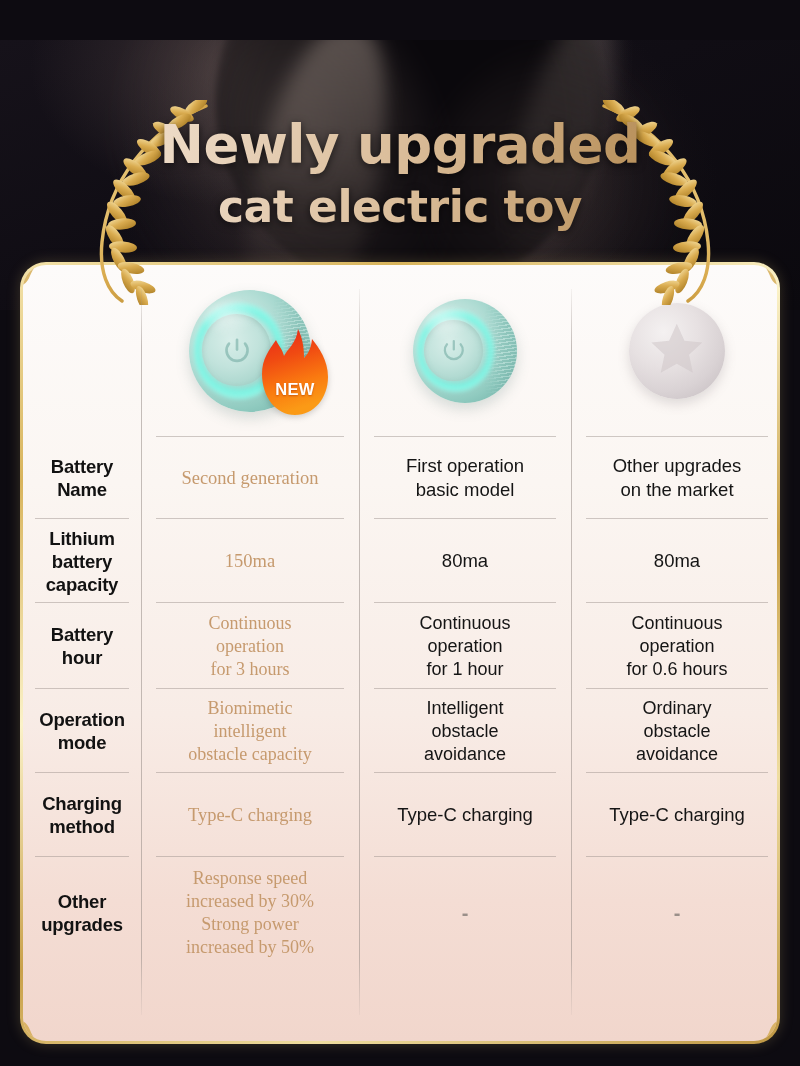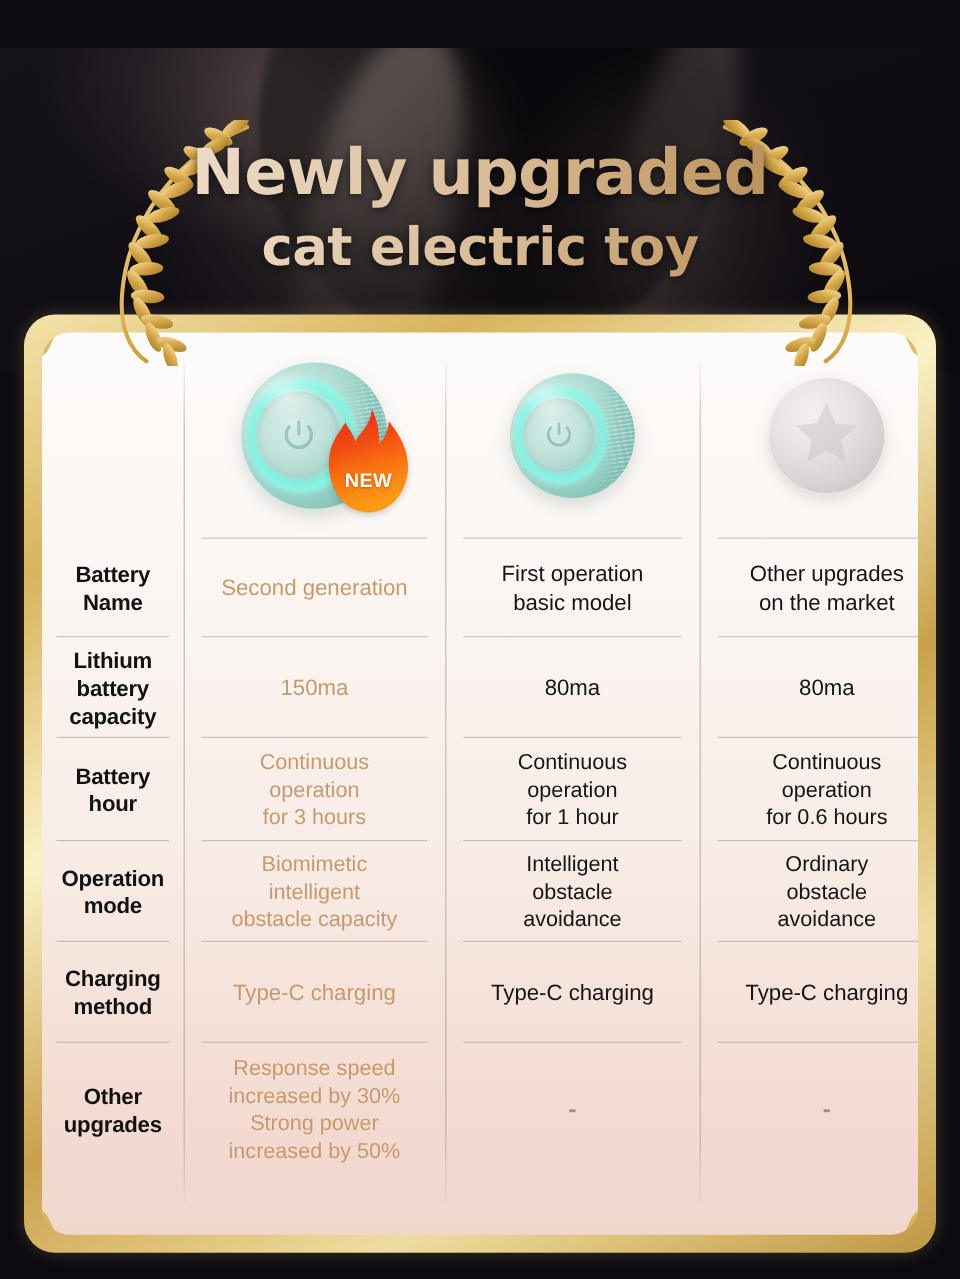--- a/index.html
+++ b/index.html
@@ -76,21 +76,21 @@
   
   .wreath { position:absolute; top:60px; z-index:5; }
   .wreath svg { display:block; }
   .wreath-l { left:78px; }
   .wreath-r { left:592px; }
 
   
   .card-outer {
     position:absolute; left:20px; top:262px; width:760px; height:782px;
     border-radius:26px;
-    padding:15px;
+    padding:3px;
     background:linear-gradient(150deg,#f3e3ab 0%, #d8b45c 18%, #fbf2c8 38%, #c9a14a 58%, #efdda0 78%, #bf9743 100%);
     box-shadow:0 0 14px rgba(220,190,120,.22);
   }
   .card {
     position:relative;
     width:100%; height:100%;
     border-radius:23px;
     overflow:hidden;
     background:linear-gradient(to bottom, #fdfbfa 0%, #fbf6f2 28%, #f8ece6 58%, #f4ddd4 82%, #f1d6cc 100%);
   }
@@ -139,21 +139,21 @@
     color:#121212;
     line-height:23px;
     letter-spacing:-0.2px;
   }
   .val {
     font-size:18.5px;
     line-height:24px;
     color:#151515;
     font-weight:500;
   }
-  .val.hl { color:#c69a6e; }
+  .val.hl { color:#c69a6e;font-family:Liberation Serif, serif; }
   .val.small { font-size:18px; line-height:23px; }
   .dash { font-size:20px; color:#9a8f89; font-weight:600; }
 
   
   .prod { position:relative; width:100%; height:100%;
           display:flex; align-items:center; justify-content:center; }
 
   .ball-wrap { position:relative; }
 
   .ball {

